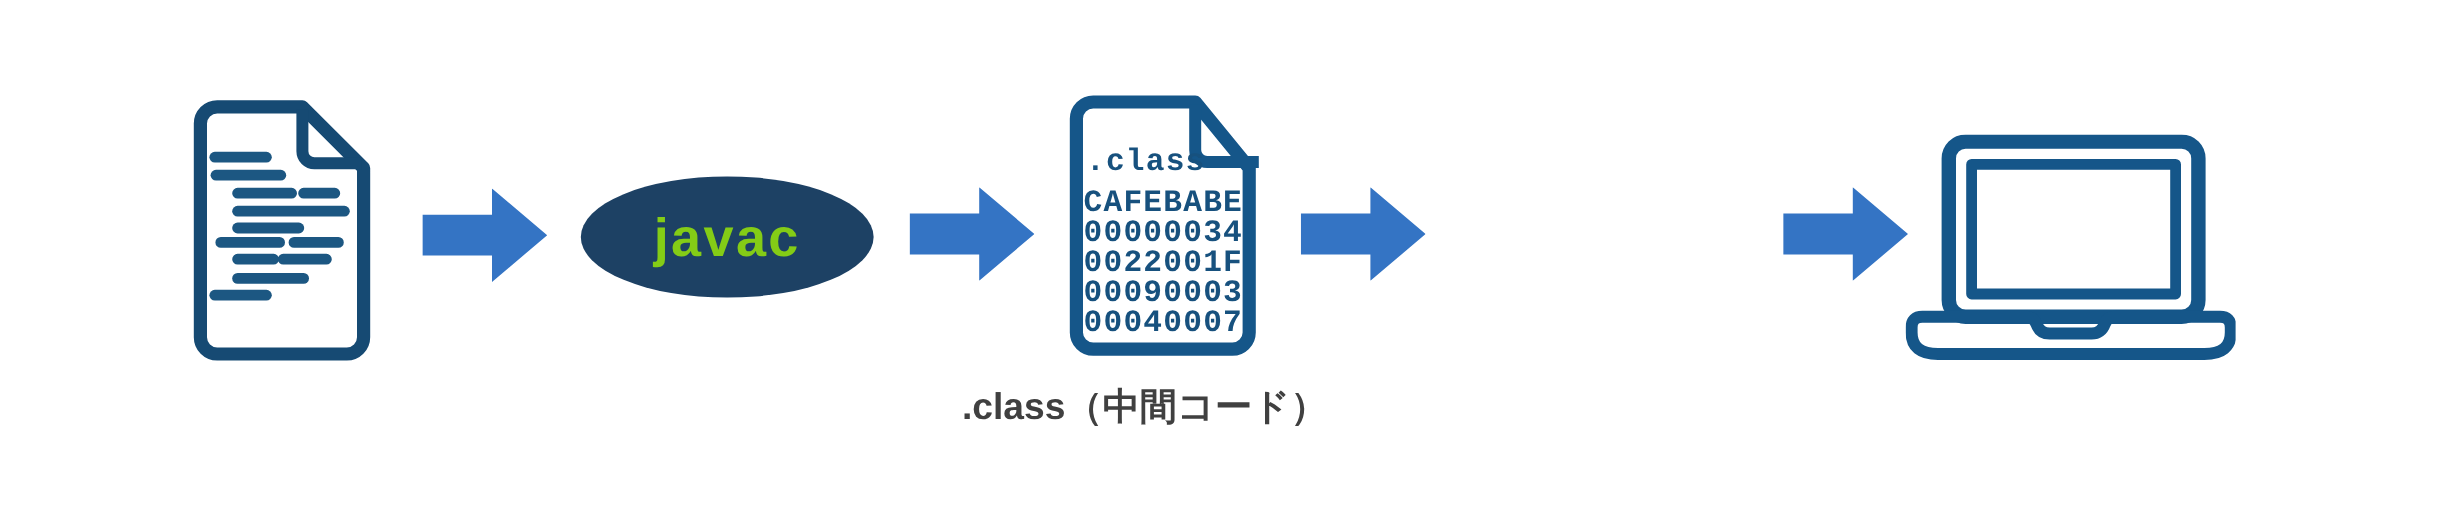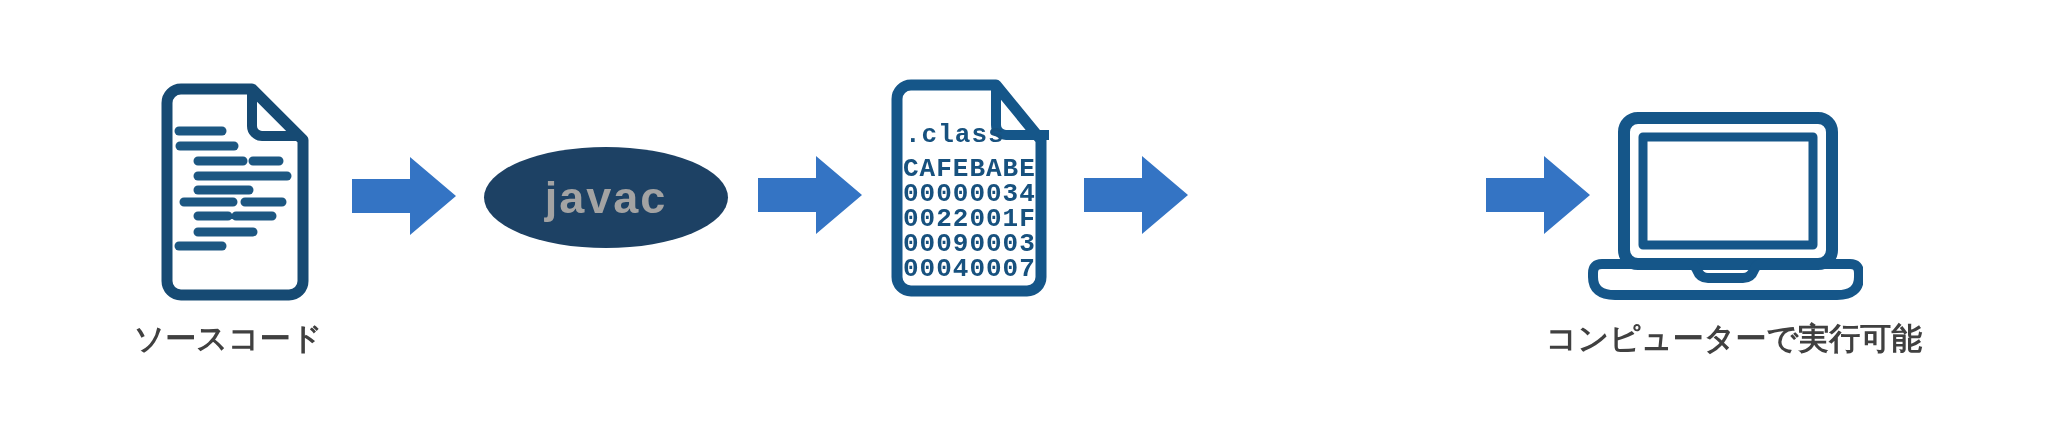--- a/index.html
+++ b/index.html
@@ -16,21 +16,21 @@
   
   .ellipse {
     position: absolute;
     background: #1d4164;
     border-radius: 50%;
     display: flex;
     align-items: center;
     justify-content: center;
   }
   .ellipse span {
-    color: #a3a3a3;
+    color: #84cc16;
     font-weight: 700;
     font-size: 45px;
     letter-spacing: 2px;
   }
   .ellipse-javac { left: 484px; top: 147px; width: 244px; height: 101px; }
   .ellipse-jvm   { left: 1217px; top: 143px; width: 244px; height: 104px; }
 
   
   .caption {
     position: absolute;
@@ -114,16 +114,15 @@
   </svg>
 
   <svg class="abs" style="left:1588px; top:112px;" width="275" height="190" viewBox="0 0 275 190">
     <g fill="none" stroke-linejoin="round" stroke="#155689">
       <rect x="36" y="6" width="208" height="146" rx="14" stroke-width="12"></rect>
       <rect x="55" y="25" width="170" height="108" stroke-width="9"></rect>
       <path d="M14,152 H100 q7,0 9,6 q3,8 11,8 h35 q8,0 11,-8 q2,-6 9,-6 h87 q9,0 9,9 v4 q0,18 -22,18 H27 q-22,0 -22,-18 v-4 q0,-9 9,-9 Z" stroke-width="10"></path>
     </g>
   </svg>
 
-  <div class="caption cap-source">ソースコード</div>
-  <div class="caption cap-computer">コンピューターで実行可能</div>
+  <div class="caption cap-class">.class（中間コード）</div>
 
 </div>
 
 </body></html>

